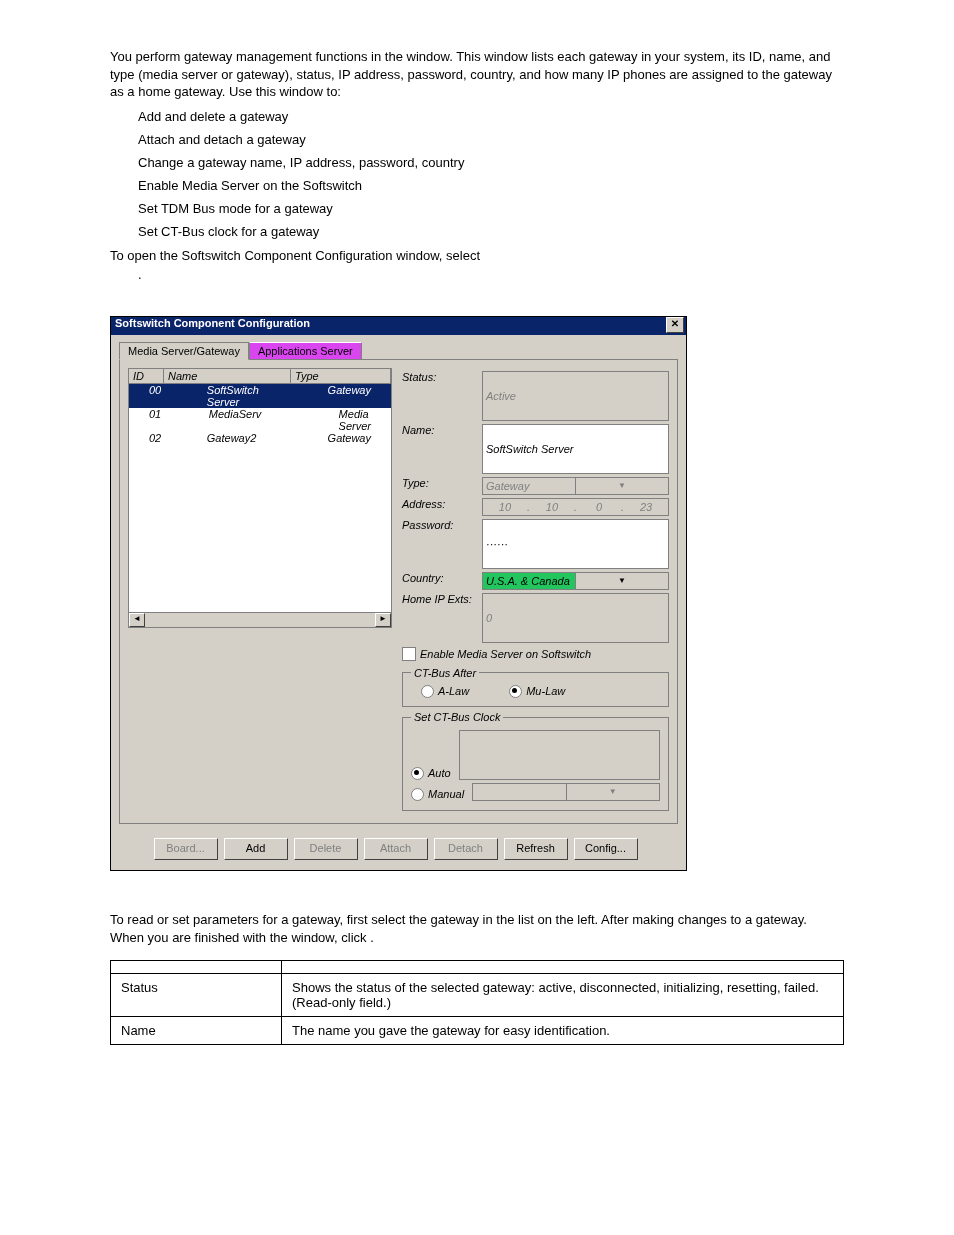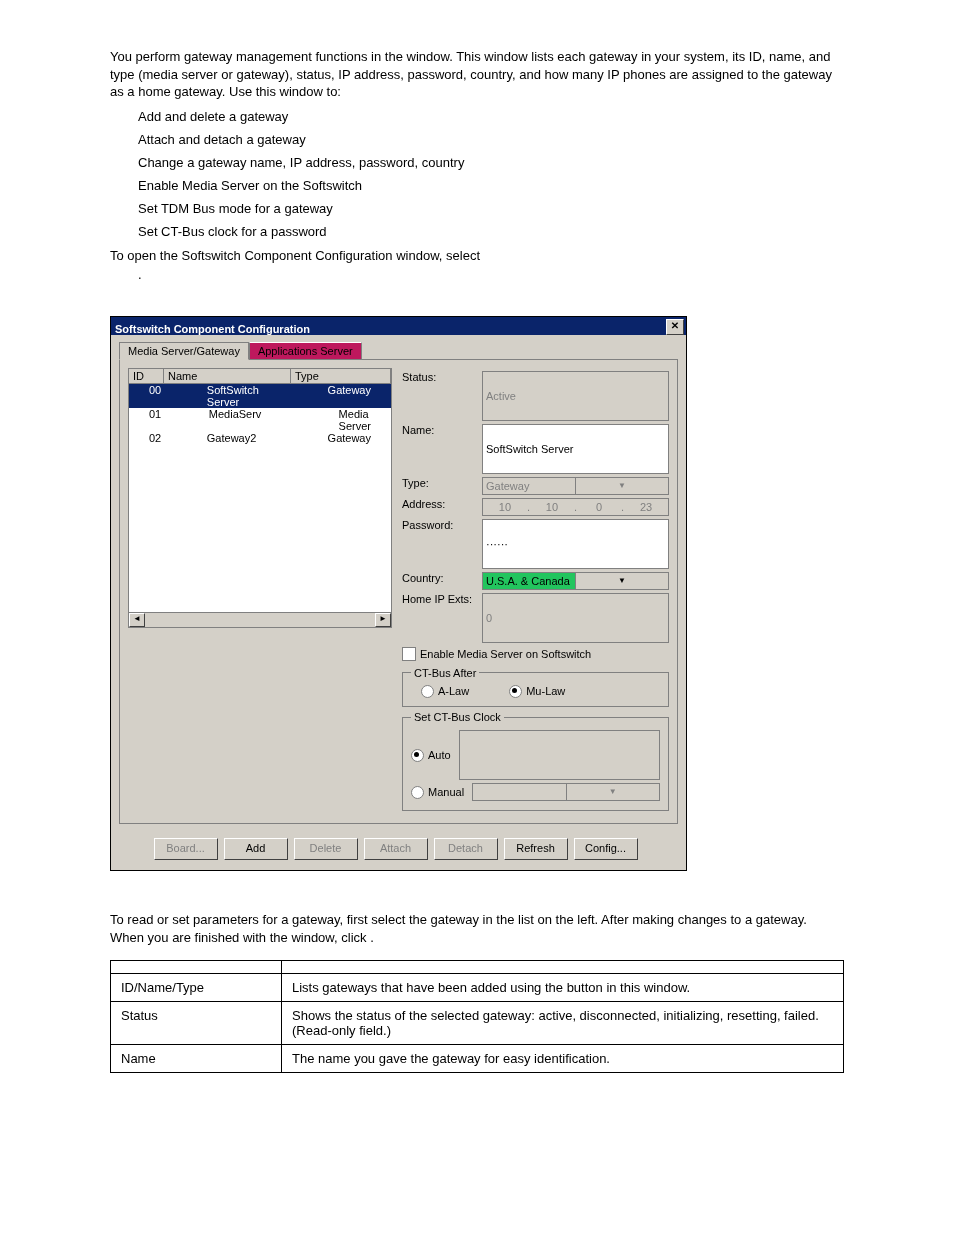--- a/index.html
+++ b/index.html
@@ -37,21 +37,21 @@
     background: #d4d0c8;
     font-family: Tahoma, Arial, sans-serif;
     font-size: 11px;
     color: #000;
   }
   .titlebar {
     height: 18px;
     background: #0a246a;
     color: #fff;
     display: flex;
-    align-items: flex-end;
+    align-items: flex-start;
     justify-content: space-between;
     padding: 0 2px 0 4px;
     font-weight: bold;
   }
   .titlebar .close-btn {
     width: 16px; height: 14px;
     background: #d4d0c8;
     border: 1px solid #fff;
     border-right-color:#404040; border-bottom-color:#404040;
     color:#000;
@@ -73,35 +73,36 @@
     font-size: 11px;
     position: relative;
     top: 1px;
   }
   .tab.active {
     background: #d4d0c8;
     z-index: 2;
     border-bottom: 1px solid #d4d0c8;
   }
   .tab.inactive {
-    background: #be185d;
+    background: #d946ef;
     border-top-color:#fff;
   }
   .tab-body {
     border: 1px solid #808080;
     border-top: 1px solid #808080;
     margin: 0 8px 8px 8px;
     padding: 8px 8px 8px 8px;
     background: #d4d0c8;
     min-height: 300px;
     position: relative;
   }
   .two-col {
     display: flex;
     gap: 10px;
+    font-style: italic;
   }
   .left-list {
     width: 264px;
   }
   .listview {
     border: 1px solid #808080;
     background: #fff;
     height: 258px;
     font-size: 11px;
     position: relative;
@@ -192,21 +193,21 @@
   fieldset.grp {
     border:1px solid #808080;
     margin:4px 0;
     padding:4px 8px 6px 8px;
     font-size:11px;
   }
   fieldset.grp legend { padding:0 3px; }
   .radio-row { display:flex; gap:40px; padding:2px 10px;}
   .radio { width:11px;height:11px;border:1px solid #808080;border-radius:50%;background:#fff;display:inline-block;vertical-align:middle;margin-right:4px;position:relative;}
   .radio.checked::after{content:"";position:absolute;left:2px;top:2px;width:5px;height:5px;border-radius:50%;background:#000;}
-  .clock-row{display:flex;align-items:center;gap:8px;margin:3px 0;}
+  .clock-row{display:flex;align-items:flex-end;gap:8px;margin:3px 0;}
   .clock-row .txt,.clock-row .sel{flex:1;}
 
   .button-row {
     display:flex;
     gap:6px;
     padding: 6px 10px 10px 4px;
     justify-content:center;
   }
   .win-btn {
     min-width:50px;
@@ -247,21 +248,21 @@
     <span>You perform gateway management functions in the </span>
     <span> window. This window lists each gateway in your system, its ID, name, and type (media server or gateway), status, IP address, password, country, and how many IP phones are assigned to the gateway as a home gateway. Use this window to:</span>
   </p>
 
   <ul class="bullets">
     <li>Add and delete a gateway</li>
     <li>Attach and detach a gateway</li>
     <li>Change a gateway name, IP address, password, country</li>
     <li>Enable Media Server on the Softswitch</li>
     <li>Set TDM Bus mode for a gateway</li>
-    <li>Set CT-Bus clock for a password</li>
+    <li>Set CT-Bus clock for a gateway</li>
   </ul>
 
   <p class="body-text">
     <span>To open the Softswitch Component Configuration window, select</span>
   </p>
   <p class="body-text" style="margin-top:-6px;padding-left:28px;">.</p>
 
   <div class="dialog-wrap">
     <div class="dialog">
       <div class="titlebar">
@@ -395,24 +396,20 @@
     <span>To read or set parameters for a gateway, first select the gateway in the list on the left. After making changes to a gateway. When you are finished with the window, click </span><span>.</span>
   </p>
 
   <table class="param">
     <tbody>
         <tr>
       <th style="width:150px;"></th>
           <th></th>
     </tr>
     <tr>
-      <td>ID/Name/Type</td>
-          <td>Lists gateways that have been added using the        button in this window.</td>
-    </tr>
-    <tr>
       <td>Status</td>
           <td>Shows the status of the selected gateway: active, disconnected, initializing, resetting, failed. (Read-only field.)</td>
     </tr>
     <tr>
       <td>Name</td>
           <td>The name you gave the gateway for easy identification.</td>
     </tr>
   </tbody>
     </table>
 

